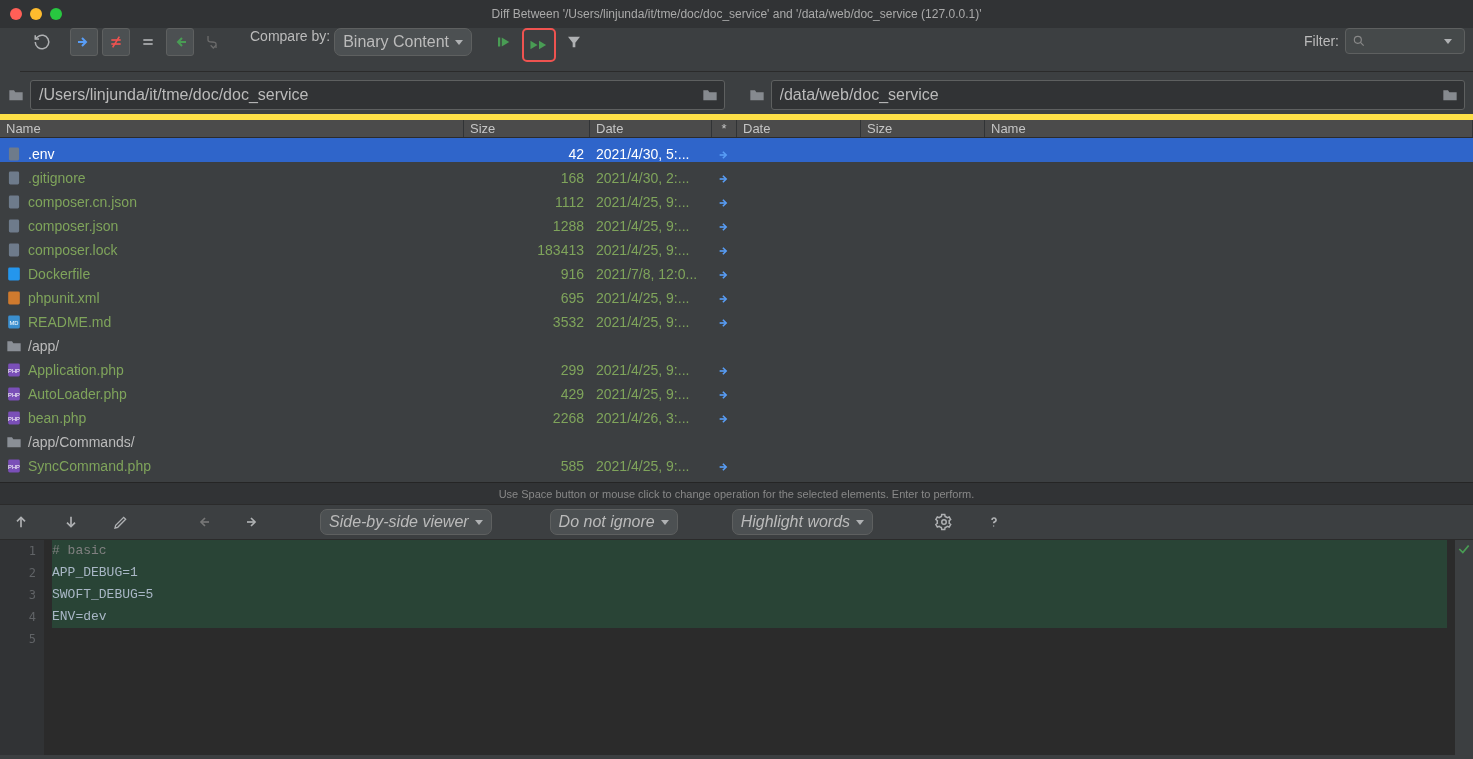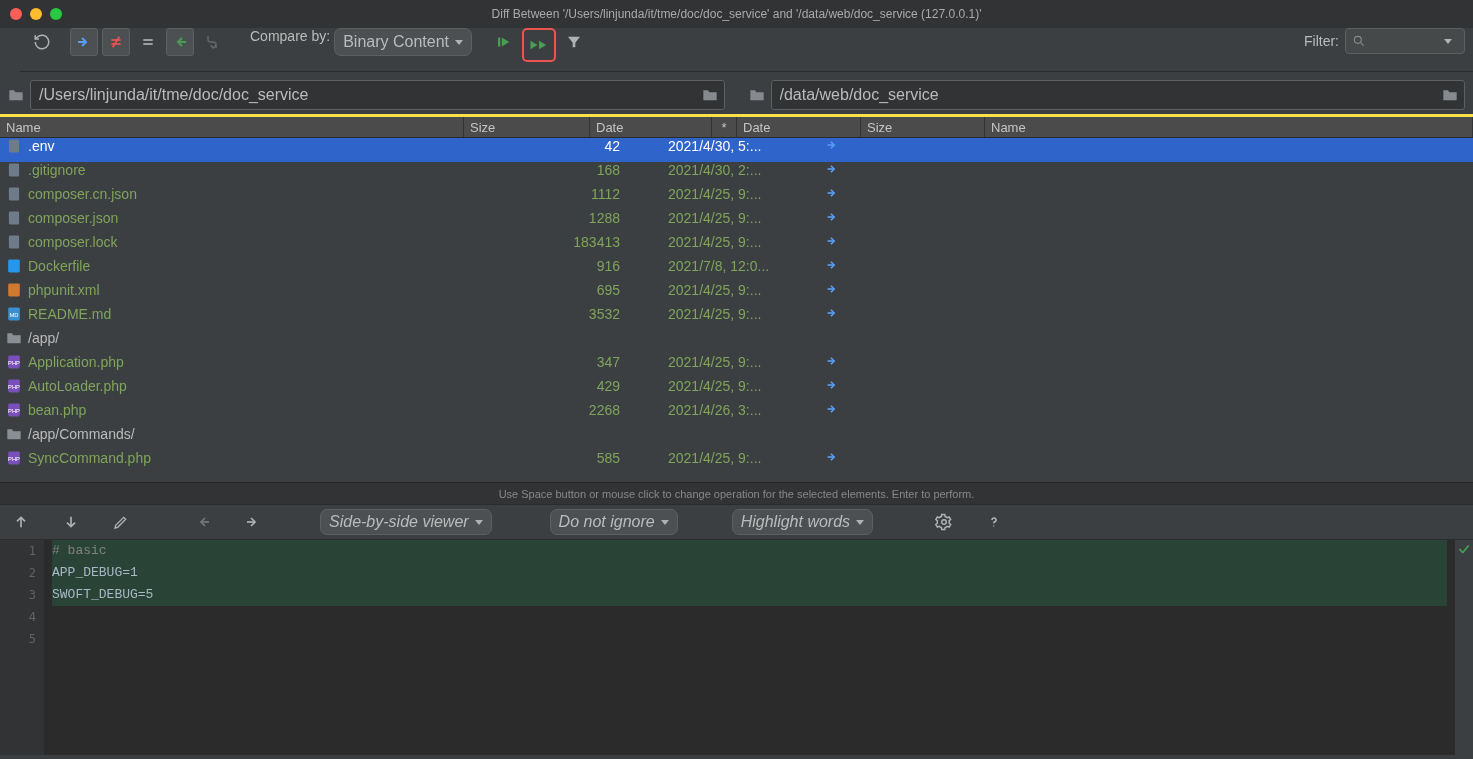--- a/index.html
+++ b/index.html
@@ -101,36 +101,35 @@
   
   .tablewrap {
     height: 368px;
     overflow:hidden;
     position:relative;
   }
   .thead {
     display:flex;
     background:var(--bg-header);
     height:24px; align-items:center;
-    border-top:3px solid #fde047; border-bottom:1px solid #2b2b2b;
+    border-top:6px solid #fde047; border-bottom:1px solid #2b2b2b;
     font-size:13px; color:var(--text-header);
   }
   .thead > div { padding:0 6px; border-right:1px solid #313335; height:100%; display:flex; align-items:center; }
   .col-name-l { width:464px; }
   .col-size-l { width:126px; }
   .col-date-l { width:122px; }
   .col-op { width:25px; justify-content:center; }
   .col-date-r { width:124px; }
   .col-size-r { width:124px; }
   .col-name-r { flex:1; }
   .tbody { }
   .trow {
-    display:flex; height:24px; align-items:flex-start;
+    display:flex; height:24px; align-items:flex-end;
     font-size:14px;
-    gap:36px;
   }
   .trow.selected { background:var(--bg-row-sel); }
   .trow.selected .cell { color:#fff !important; }
   .trow .cell { padding:0 6px; display:flex; align-items:center; gap:6px; }
   .cell.name-l { width:464px; }
   .cell.size-l { width:126px; justify-content:flex-end; }
   .cell.date-l { width:122px; }
   .cell.op    { width:25px; justify-content:center; }
   .cell.date-r { width:124px; }
   .cell.size-r { width:124px; justify-content:flex-end; }
@@ -498,21 +497,21 @@
       <div class="trow">
         <div class="cell name-l">
           <span class="fileicon">
             <svg width="16" height="16" viewBox="0 0 20 22">
               <rect x="2" y="2" width="16" height="18" rx="2" fill="#7a4fb8"></rect>
               <text x="10" y="15" text-anchor="middle" font-size="8" fill="#fff" font-family="Arial">PHP</text>
             </svg>
           </span>
           <span class="greent">Application.php</span>
         </div>
-        <div class="cell size-l greent">347</div>
+        <div class="cell size-l greent">299</div>
         <div class="cell date-l greent">2021/4/25, 9:...</div>
         <div class="cell op op-arrow">
           <svg width="16" height="14" viewBox="0 0 24 24" fill="none" stroke="var(--blue-arrow)" stroke-width="3">
             <polyline points="9 6 15 12 9 18"></polyline>
             <line x1="3" y1="12" x2="15" y2="12"></line>
           </svg>
         </div>
         <div class="cell date-r"></div>
         <div class="cell size-r"></div>
         <div class="cell name-r"></div>
@@ -670,20 +669,21 @@
       <div>1</div>
       <div>2</div>
       <div>3</div>
       <div>4</div>
       <div>5</div>
     </div>
   <div class="code" id="code">
       <div class="diffline cm"># basic</div>
       <div class="diffline txt">APP_DEBUG=1</div>
       <div class="diffline txt">SWOFT_DEBUG=5</div>
+      <div class="diffline txt">ENV=dev</div>
       <div class="txt"></div>
     </div>
   <div class="right-gutter">
     <svg class="check" width="14" height="14" viewBox="0 0 24 24" fill="none" stroke="#499c54" stroke-width="3">
         <polyline points="4 12 10 18 20 6"></polyline>
       </svg>
   </div>
 </div>
 
 </body></html>

